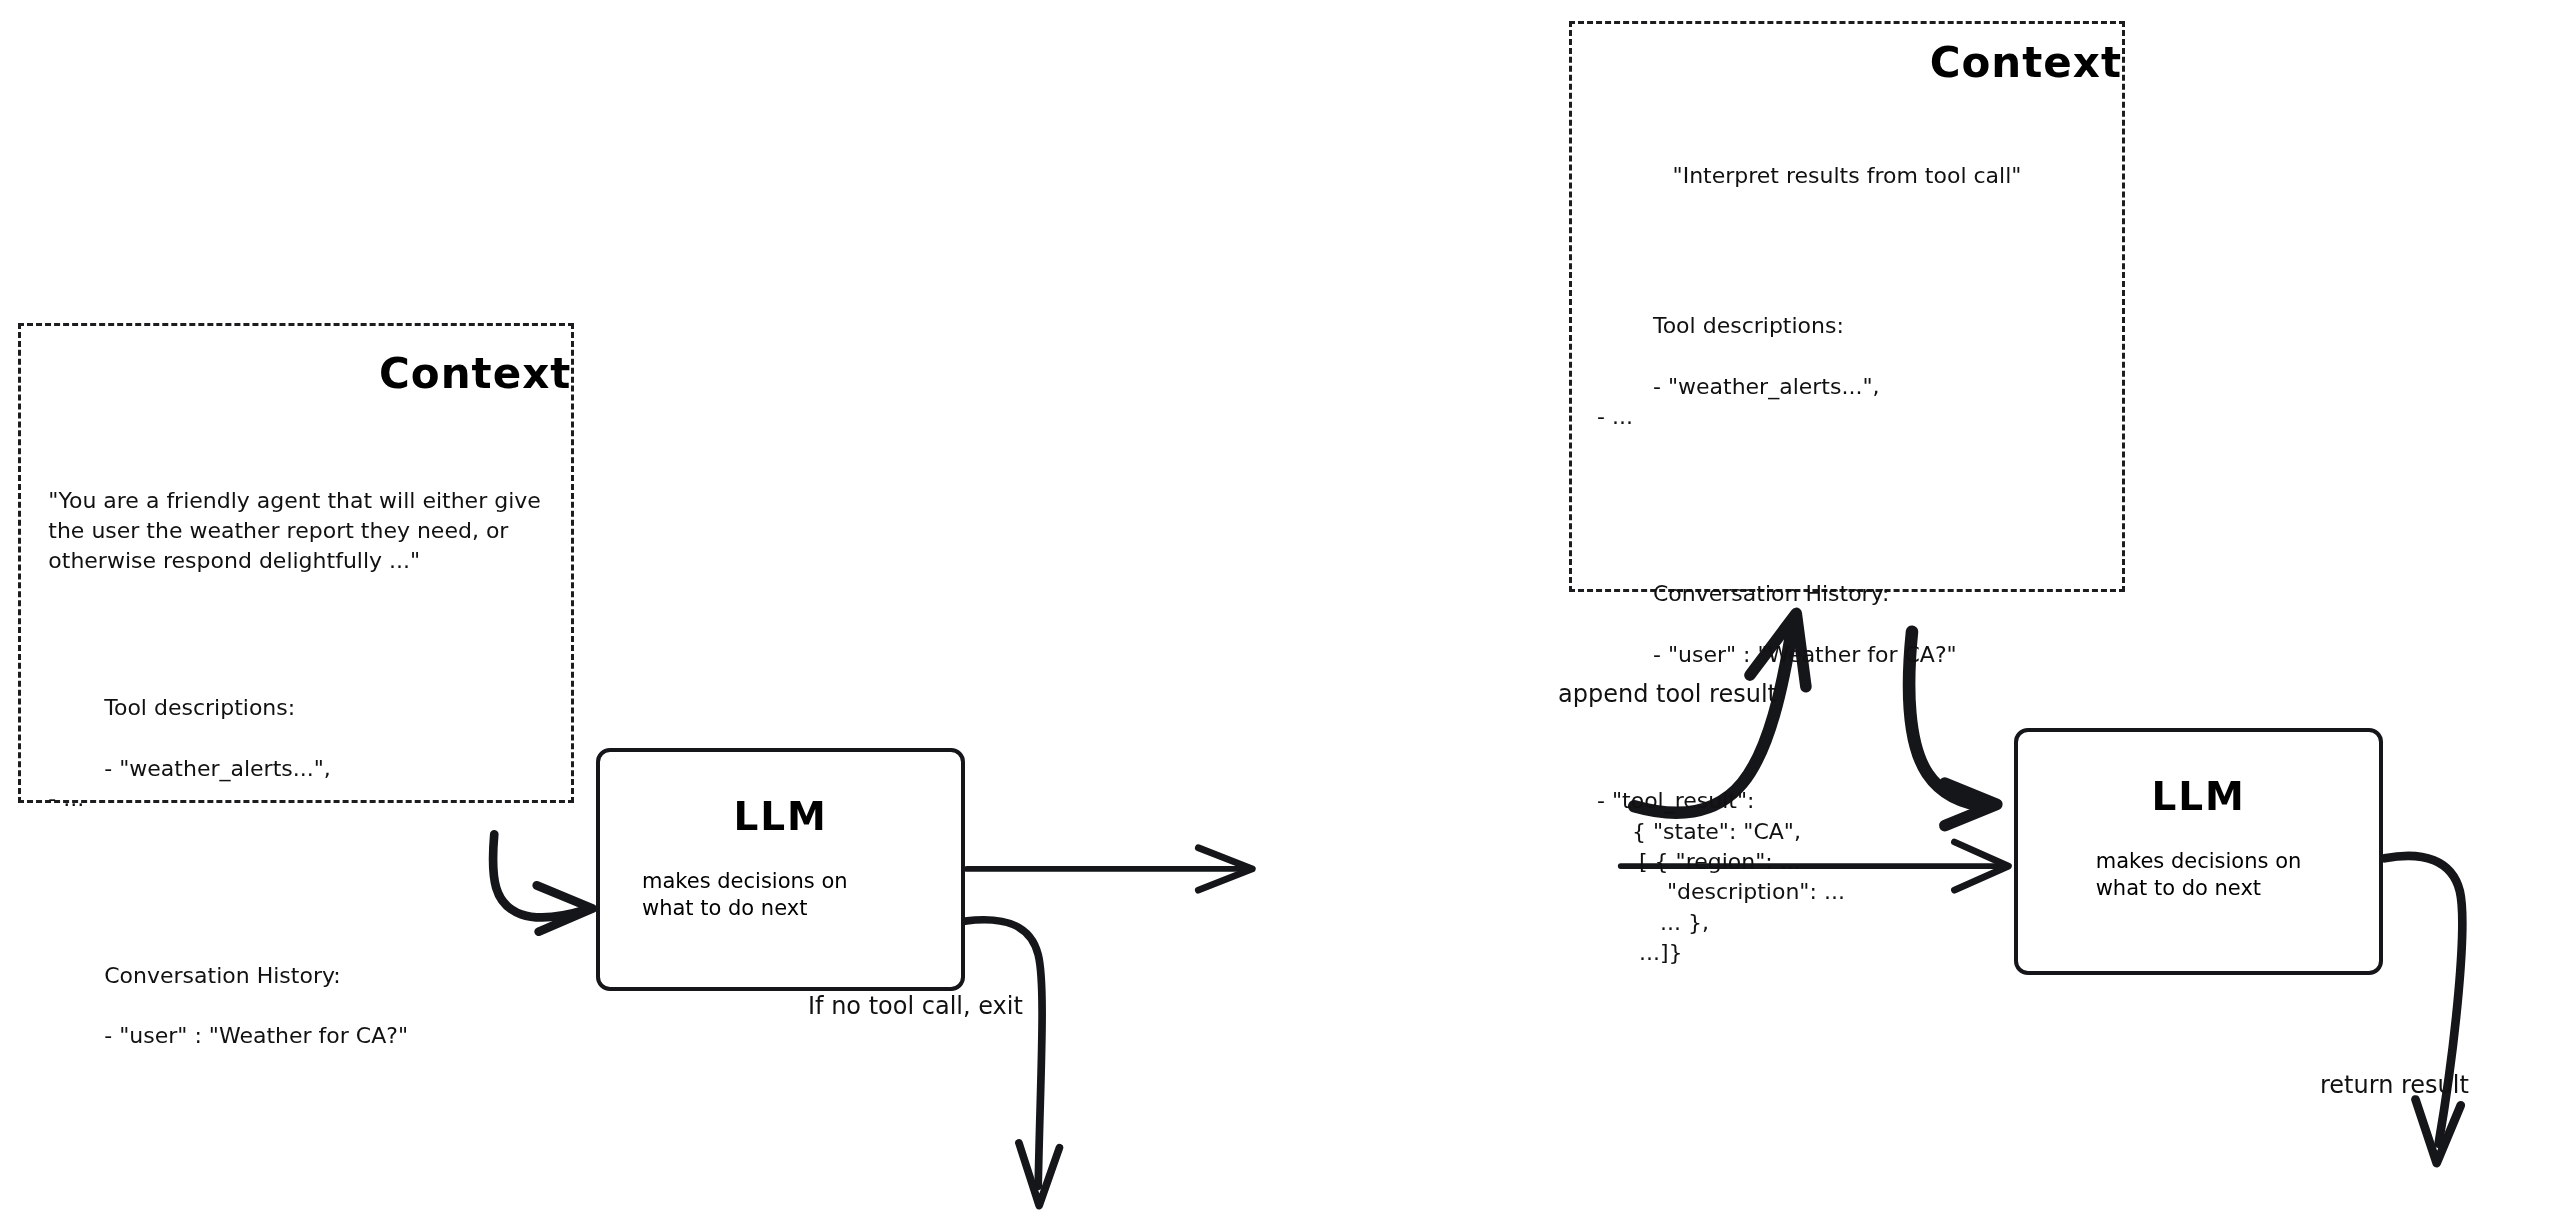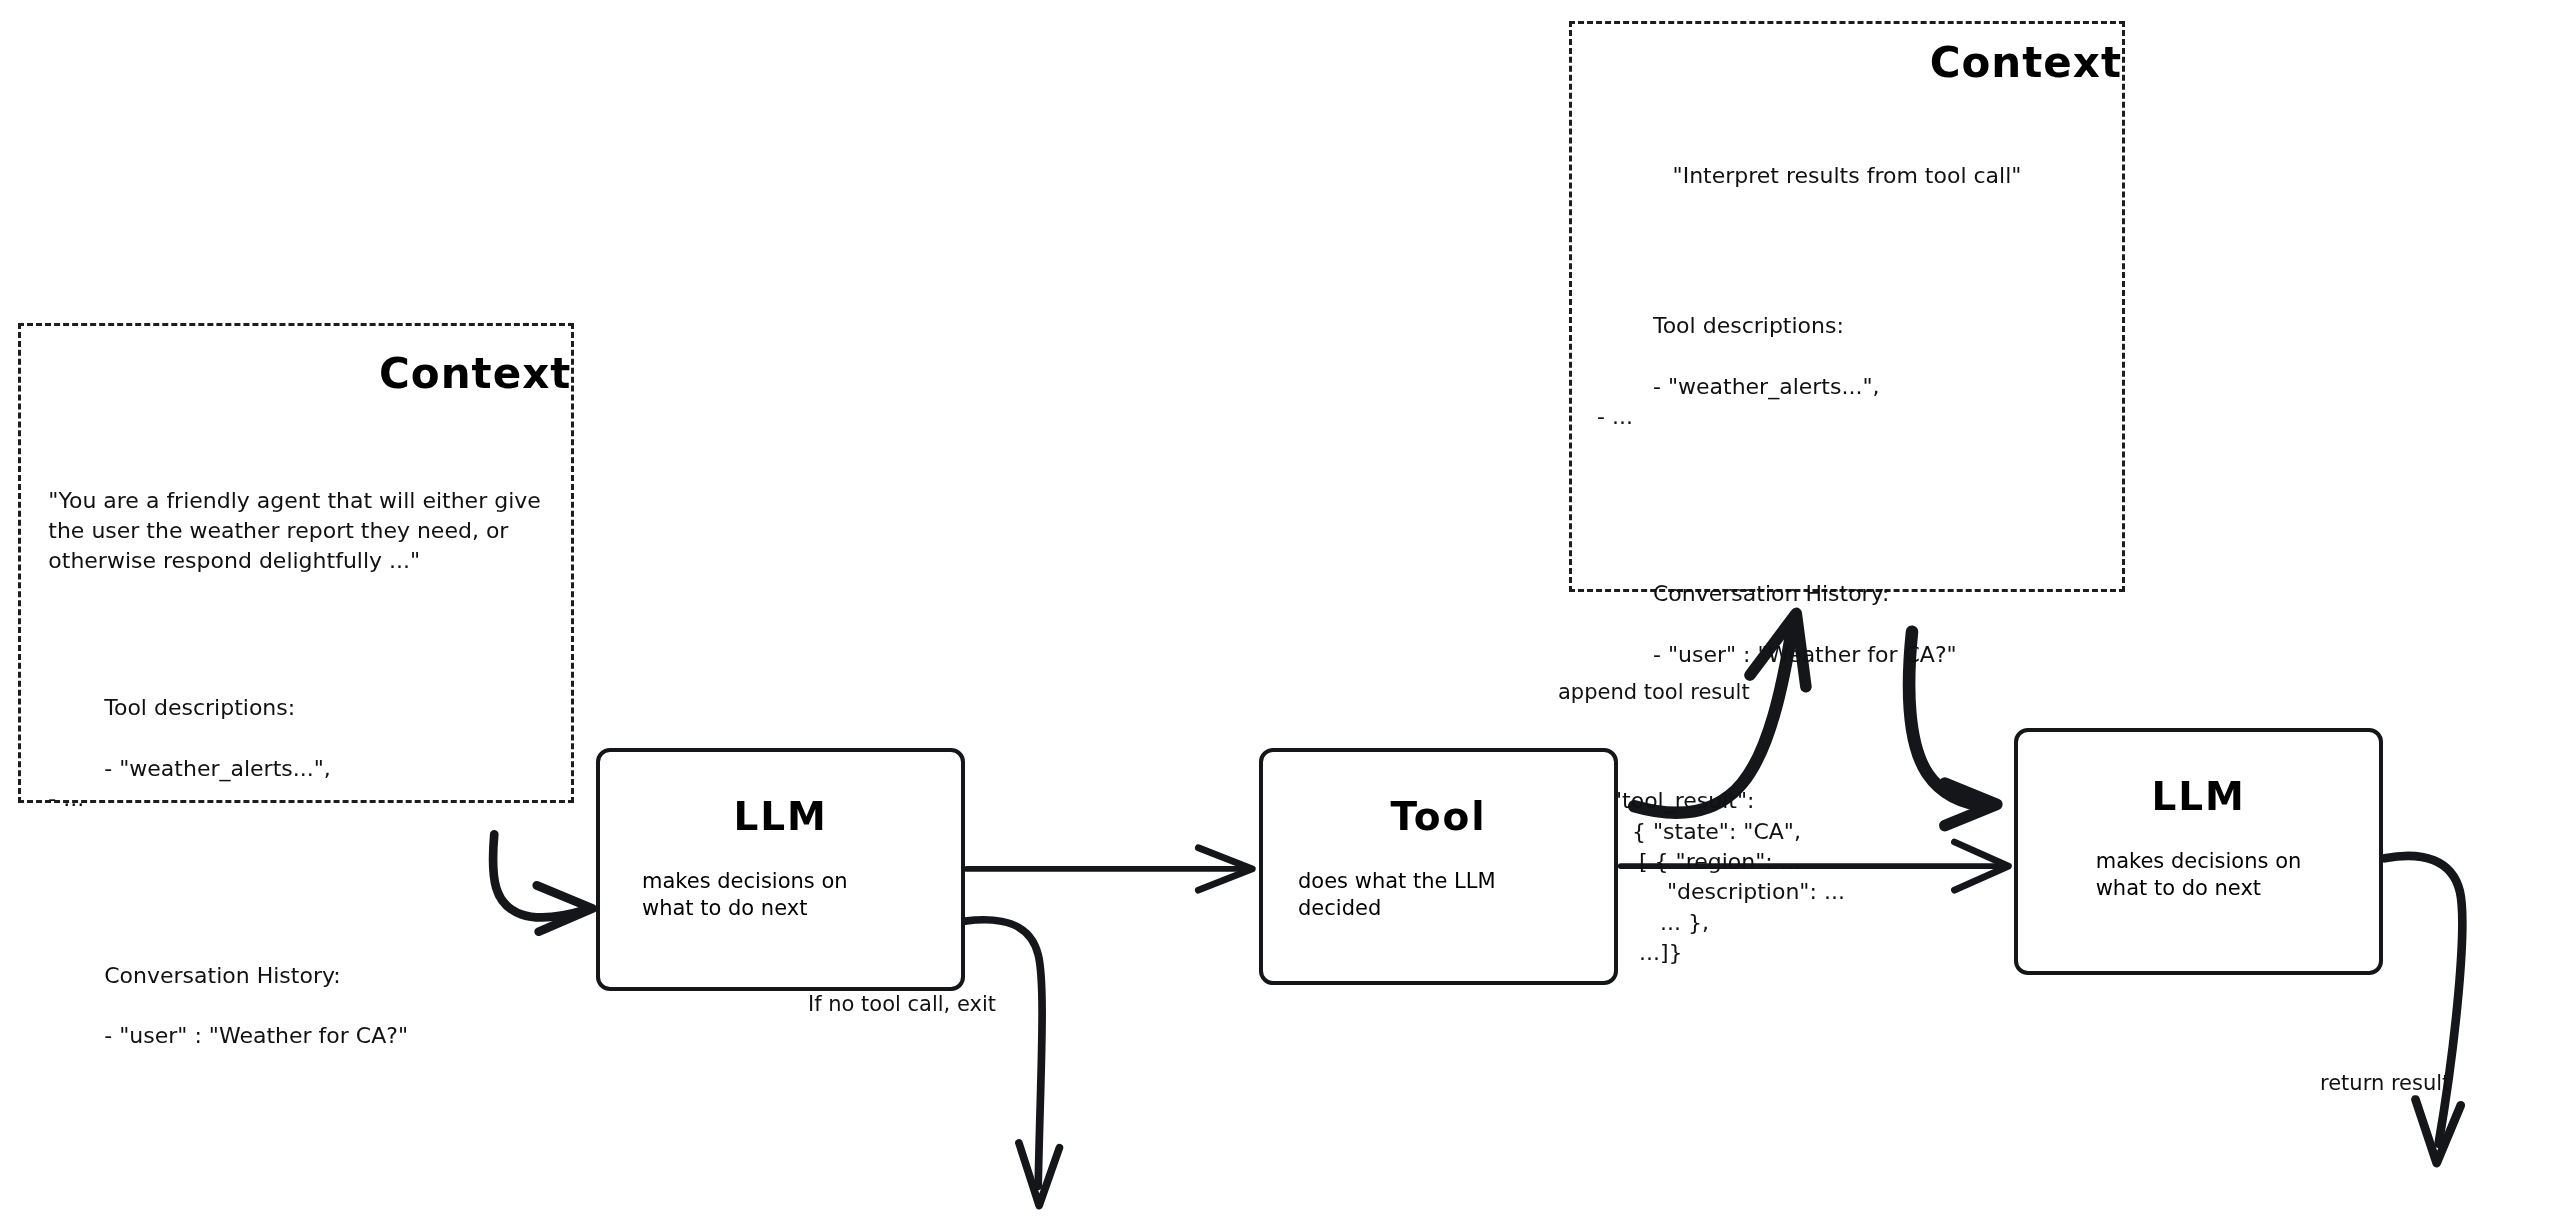--- a/index.html
+++ b/index.html
@@ -92,21 +92,21 @@
     margin-left: 42px;
     white-space: pre-line;
   }
   #node-tool .node-sub { margin-left: 35px; }
   #node-llm2 .node-sub { align-self: center; margin-left: 0; text-align: left; }
 
   
   .edge-label {
     position: absolute;
     font-family: "DejaVu Sans", sans-serif;
-    font-size: 21px;
+    font-size: 24px;
     color: #111;
     white-space: nowrap;
   }
   #lbl-append { left: 1558px; top: 680px; }
   #lbl-exit   { left: 808px;  top: 992px; }
   #lbl-return { left: 2320px; top: 1071px; }
 </style>
 </head>
 <body>
 
@@ -188,25 +188,20 @@
       ...]}</p>
     </div>
   </div>
 
   <div class="node" id="node-llm1">
     <div class="node-title">LLM</div>
     <div class="node-sub">makes decisions on
 what to do next</div>
   </div>
 
-  <div class="node" id="node-tool">
-    <div class="node-title">Tool</div>
-    <div class="node-sub">does what the LLM
-decided</div>
-  </div>
 
   <div class="node" id="node-llm2">
     <div class="node-title">LLM</div>
     <div class="node-sub">makes decisions on
 what to do next</div>
   </div>
 
   <div class="edge-label" id="lbl-append">append tool result</div>
 
   <div class="edge-label" id="lbl-exit">If no tool call, exit</div>

